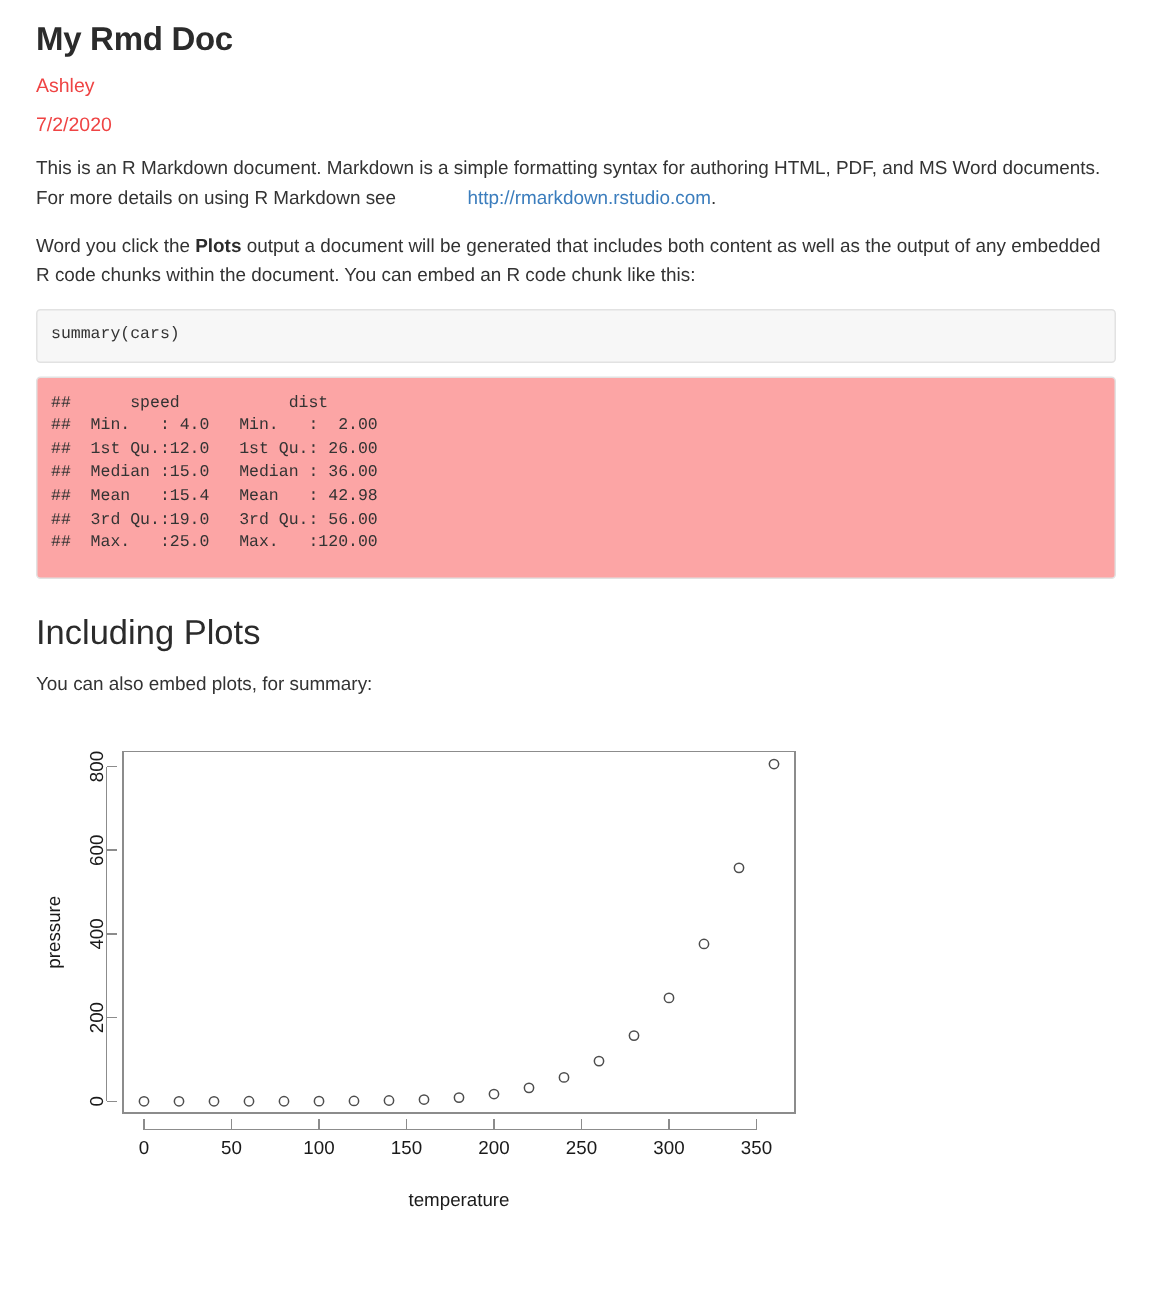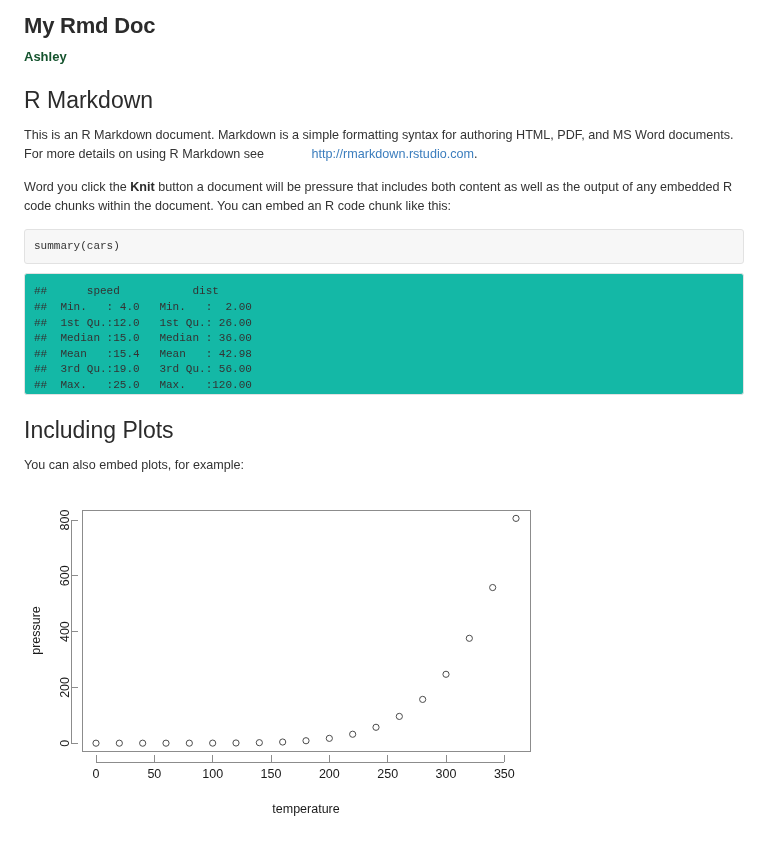--- a/index.html
+++ b/index.html
@@ -22,22 +22,22 @@
   .doc-title {
     font-size: 22px;
     line-height: 1.1;
     font-weight: bold;
     color: #2b2b2b;
     margin: 14px 0 0 0;
     letter-spacing: -0.2px;
   }
   .doc-author, .doc-date {
     font-size: 13px;
-    font-weight: bold;
-    color: #14532d;
+    font-weight: normal;
+    color: #ef4444;
     margin: 11px 0 0 0;
     line-height: 1.2;
   }
   .doc-date { margin-top: 10px; }
 
   h2.section-title {
     font-size: 23px;
     font-weight: normal;
     color: #2b2b2b;
     margin: 22px 0 0 0;
@@ -69,23 +69,23 @@
     border: 1px solid #e2e2e2;
     border-radius: 3px;
     color: #333333;
     white-space: pre;
     overflow: hidden;
   }
   pre.code-chunk {
     background: #f7f7f7;
   }
   pre.code-output {
-    background: #14b8a6;
+    background: #fca5a5;
     margin-top: 9px;
-    padding: 10px 10px 0 9px;
+    padding: 10px 10px 14px 9px;
   }
 
   .plot-wrap {
     margin-top: 22px;
     height: 392px;
     position: relative;
   }
   svg.r-plot {
     display: block;
   }
@@ -111,40 +111,40 @@
     stroke-width: 1;
   }
 </style>
 </head>
 <body>
 
 <div class="page">
 
   <h1 class="doc-title">My Rmd Doc</h1>
   <p class="doc-author">Ashley</p>
-
-  <h2 class="section-title">R Markdown</h2>
+  <p class="doc-date">7/2/2020</p>
+
 
   <p class="body-text"><span>This is an R Markdown document. Markdown is a simple formatting syntax for authoring HTML, PDF, and MS Word documents. For more details on using R Markdown see </span><a class="doc-link" href="#">http://rmarkdown.rstudio.com</a><span>.</span></p>
 
-  <p class="body-text tight"><span>Word you click the </span><strong class="bold-inline">Knit</strong><span> button a document will be pressure that includes both content as well as the output of any embedded R code chunks within the document. You can embed an R code chunk like this:</span></p>
+  <p class="body-text tight"><span>Word you click the </span><strong class="bold-inline">Plots</strong><span> output a document will be generated that includes both content as well as the output of any embedded R code chunks within the document. You can embed an R code chunk like this:</span></p>
 
   <pre class="code-chunk">summary(cars)</pre>
 
   <pre class="code-output">##      speed           dist       
 ##  Min.   : 4.0   Min.   :  2.00  
 ##  1st Qu.:12.0   1st Qu.: 26.00  
 ##  Median :15.0   Median : 36.00  
 ##  Mean   :15.4   Mean   : 42.98  
 ##  3rd Qu.:19.0   3rd Qu.: 56.00  
 ##  Max.   :25.0   Max.   :120.00  </pre>
 
   <h2 class="section-title plots">Including Plots</h2>
 
-  <p class="body-text">You can also embed plots, for example:</p>
+  <p class="body-text">You can also embed plots, for summary:</p>
 
   <div class="plot-wrap">
     <svg class="r-plot" id="r-plot-svg" width="720" height="340" viewBox="0 0 720 340">
       <g id="plot-frame">
           <rect x="58" y="13" width="448" height="241" class="plot-line"></rect>
         </g>
       <g id="plot-yaxis">
           <line x1="47" y1="23.041666666666657" x2="47" y2="246.1898148148148" class="plot-line"></line>
           <line x1="47" y1="246.1898148148148" x2="54" y2="246.1898148148148" class="plot-line"></line>
           <text x="41" y="246.1898148148148" text-anchor="middle" dominant-baseline="central" transform="rotate(-90 41 246.1898148148148)" class="axis-num">0</text>

